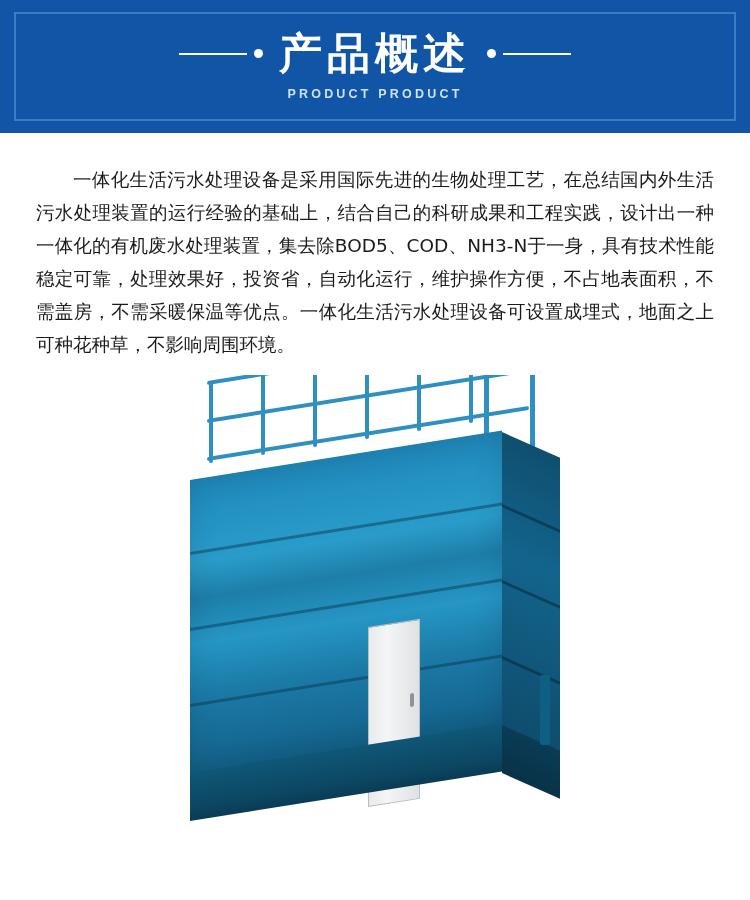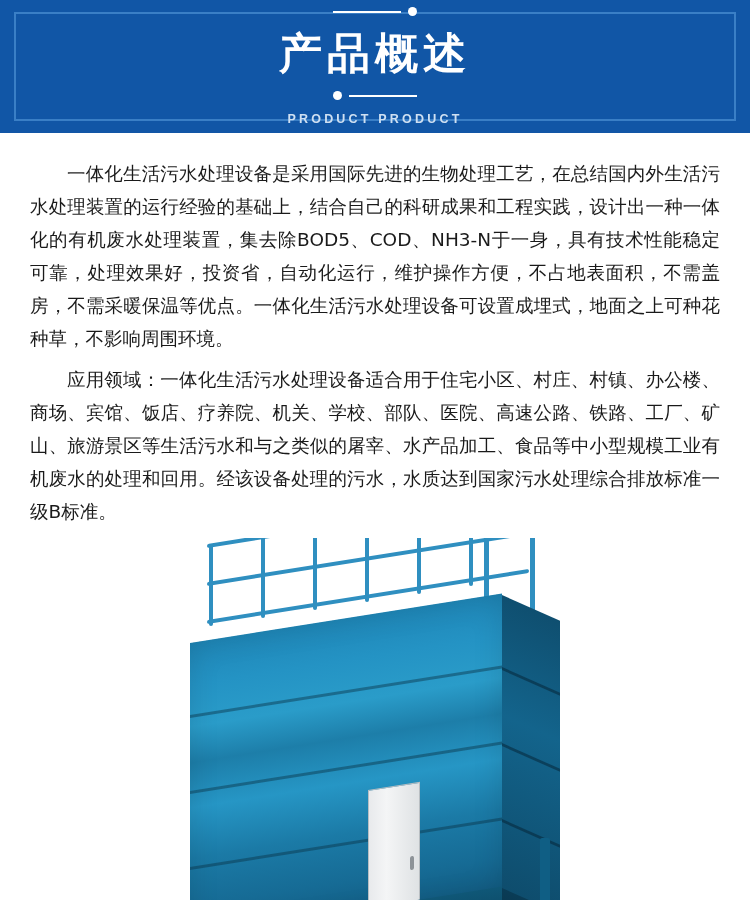--- a/index.html
+++ b/index.html
@@ -47,21 +47,20 @@
     display: flex;
     flex-direction: column;
     align-items: center;
     justify-content: center;
   }
   .title-row {
     display: flex;
     align-items: center;
     justify-content: center;
     gap: 16px;
-    flex-direction: column;
   }
   .title-cn {
     color: #ffffff;
     font-size: 43px;
     font-weight: bold;
     letter-spacing: 5px;
     line-height: 1;
     font-family: "DejaVu Sans", sans-serif;
   }
   .deco {
@@ -92,21 +91,21 @@
   
   .body-text {
     padding: 16px 22px 0 22px;
     color: #1a1a1a;
     font-size: 18.5px;
     line-height: 33px;
     text-align: justify;
     font-family: "DejaVu Sans", sans-serif;
   }
   .body-text p {
-    margin: 8px;
+    margin: 14px;
     text-indent: 2em;
   }
 
   
   .photo {
     position: relative;
     margin-top: 10px;
     width: 750px;
     height: 460px;
     background: #ffffff;
@@ -314,21 +313,20 @@
           <span class="dot"></span>
           <span class="bar"></span>
         </span>
       </div>
       <div class="title-en">PRODUCT PRODUCT</div>
     </div>
   </div>
 
   <div class="body-text">
     <p>一体化生活污水处理设备是采用国际先进的生物处理工艺，在总结国内外生活污水处理装置的运行经验的基础上，结合自己的科研成果和工程实践，设计出一种一体化的有机废水处理装置，集去除BOD5、COD、NH3-N于一身，具有技术性能稳定可靠，处理效果好，投资省，自动化运行，维护操作方便，不占地表面积，不需盖房，不需采暖保温等优点。一体化生活污水处理设备可设置成埋式，地面之上可种花种草，不影响周围环境。</p>
-    <p>应用领域：一体化生活污水处理设备适合用于住宅小区、村庄、村镇、办公楼、商场、宾馆、饭店、疗养院、机关、学校、部队、医院、高速公路、铁路、工厂、矿山、旅游景区等生活污水和与之类似的屠宰、水产品加工、食品等中小型规模工业有机废水的处理和回用。经该设备处理的污水，水质达到国家污水处理综合排放标准一级B标准。</p>
   </div>
 
   <div class="photo">
     <div class="tank-wrap">
 
       <div class="railing">
         <div class="rail-bar rail-top"></div>
         <div class="rail-bar rail-mid"></div>
         <div class="rail-bar rail-bot"></div>
         <div class="rail-post" style="left:6px;  top:6px;  height:82px;"></div>

